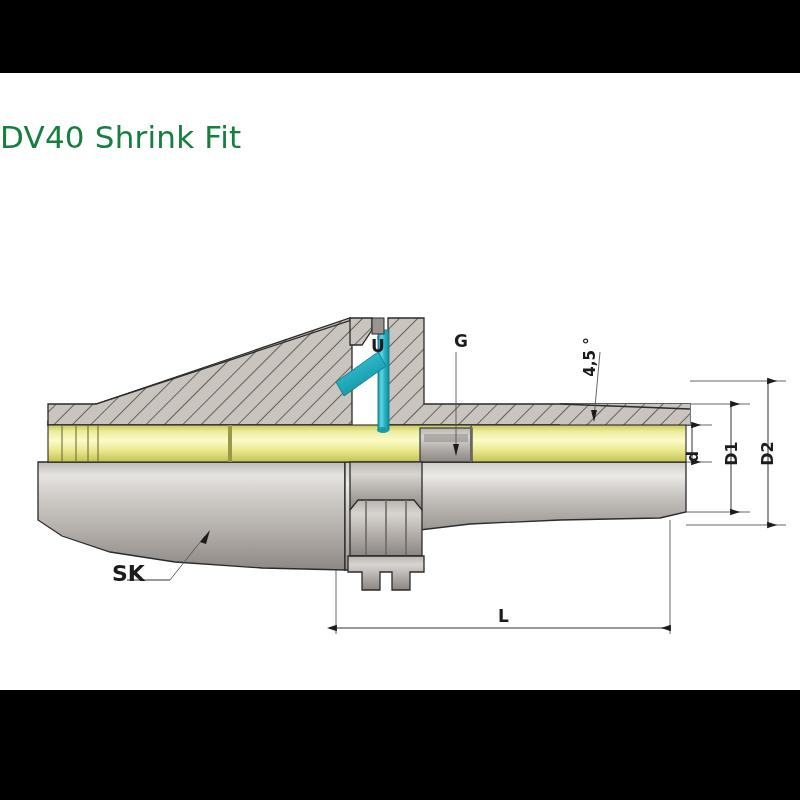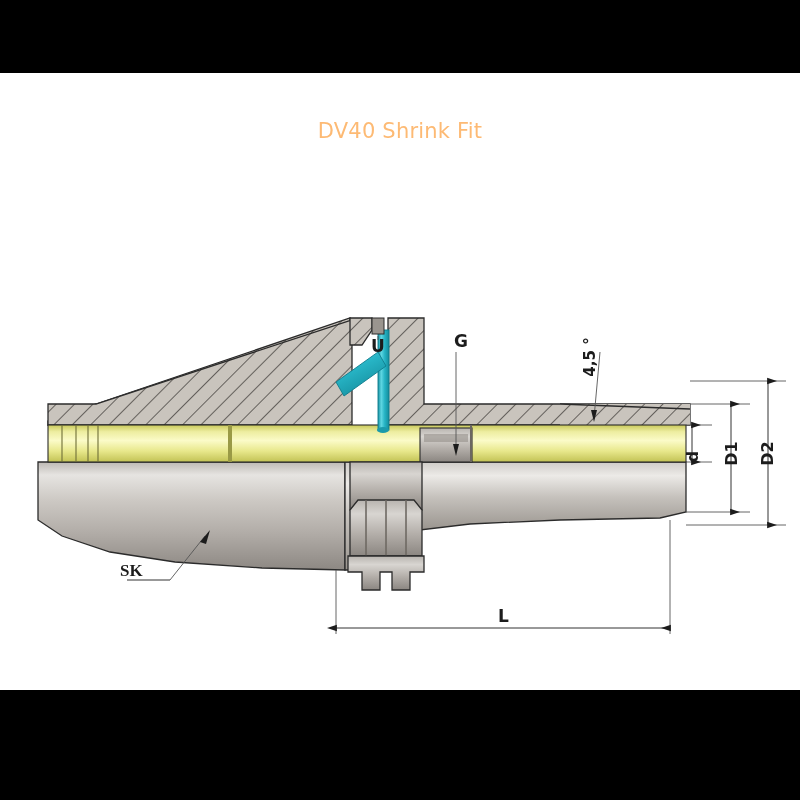--- a/index.html
+++ b/index.html
@@ -34,24 +34,23 @@
     background: #000000;
   }
   #bar-top { top: 0; height: 73px; }
   #bar-bottom { top: 690px; height: 110px; }
 
   #title {
     position: absolute;
     left: 0;
     top: 119px;
     width: 800px;
-    text-align: center;
-    font-size: 21px;
+    font-size: 31px;
     font-weight: 400;
-    color: #fdba74;
+    color: #15803d;
     letter-spacing: 0.2px;
     font-family: "DejaVu Sans", sans-serif;
   }
   #drawing-svg {
     position: absolute;
     left: 0;
     top: 0;
     width: 800px;
     height: 800px;
   }
@@ -235,21 +234,21 @@
       <line x1="378" y1="340" x2="378" y2="336" stroke="#555555"></line>
     </g>
   </svg>
 
   <div class="lbl" style="left:371px; top:336px; font-size:17px;">U</div>
 
   <div class="lbl" style="left:454px; top:331px; font-size:17px;">G</div>
 
   <div class="lbl rot90" style="left:567px; top:348px; font-size:15px; width:46px; text-align:center;">4,5 °</div>
 
-  <div class="lbl" style="left:120px; top:561px; font-size:17px;font-family:Liberation Serif, serif;">SK</div>
+  <div class="lbl" style="left:112px; top:561px; font-size:22px;">SK</div>
 
   <div class="lbl rot90" style="left:681px; top:447px; font-size:16px; width:22px; text-align:center;">d</div>
 
   <div class="lbl rot90" style="left:716px; top:444px; font-size:16px; width:30px; text-align:center;">D1</div>
 
   <div class="lbl rot90" style="left:752px; top:444px; font-size:16px; width:30px; text-align:center;">D2</div>
 
   <div class="lbl" style="left:498px; top:606px; font-size:17px;">L</div>
 
 </div>

